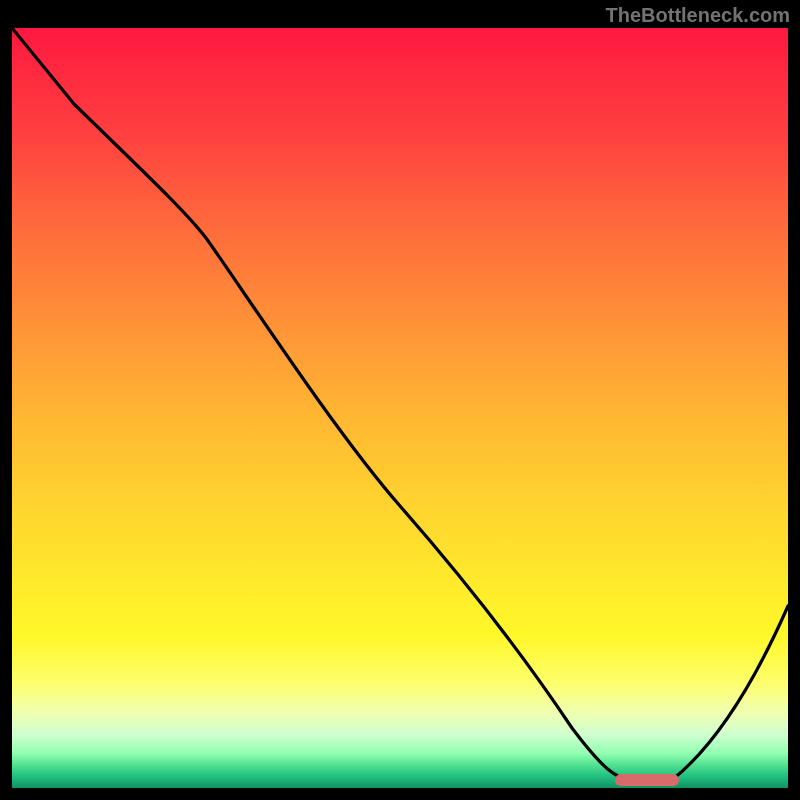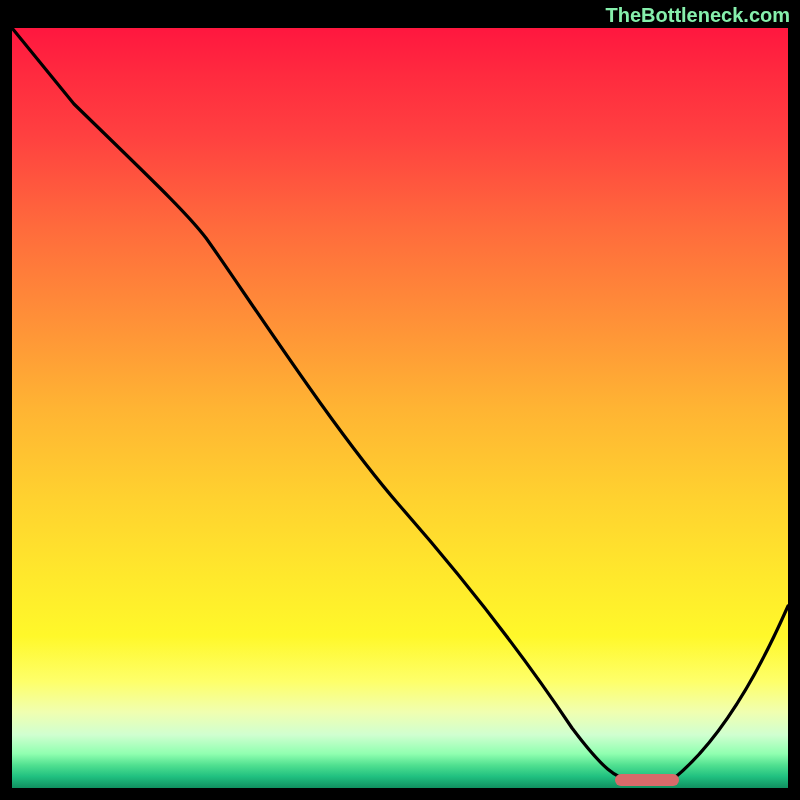--- a/index.html
+++ b/index.html
@@ -7,21 +7,21 @@
     width: 800px;
     height: 800px;
     background: #000;
     position: relative;
     font-family: Arial, sans-serif;
   }
   .watermark {
     position: absolute;
     top: 4px;
     right: 10px;
-    color: #86efac;
+    color: #737373;
     font-size: 20px;
     font-weight: bold;
     z-index: 10;
   }
   .plot-area {
     position: absolute;
     left: 12px;
     top: 28px;
     width: 776px;
     height: 760px;

